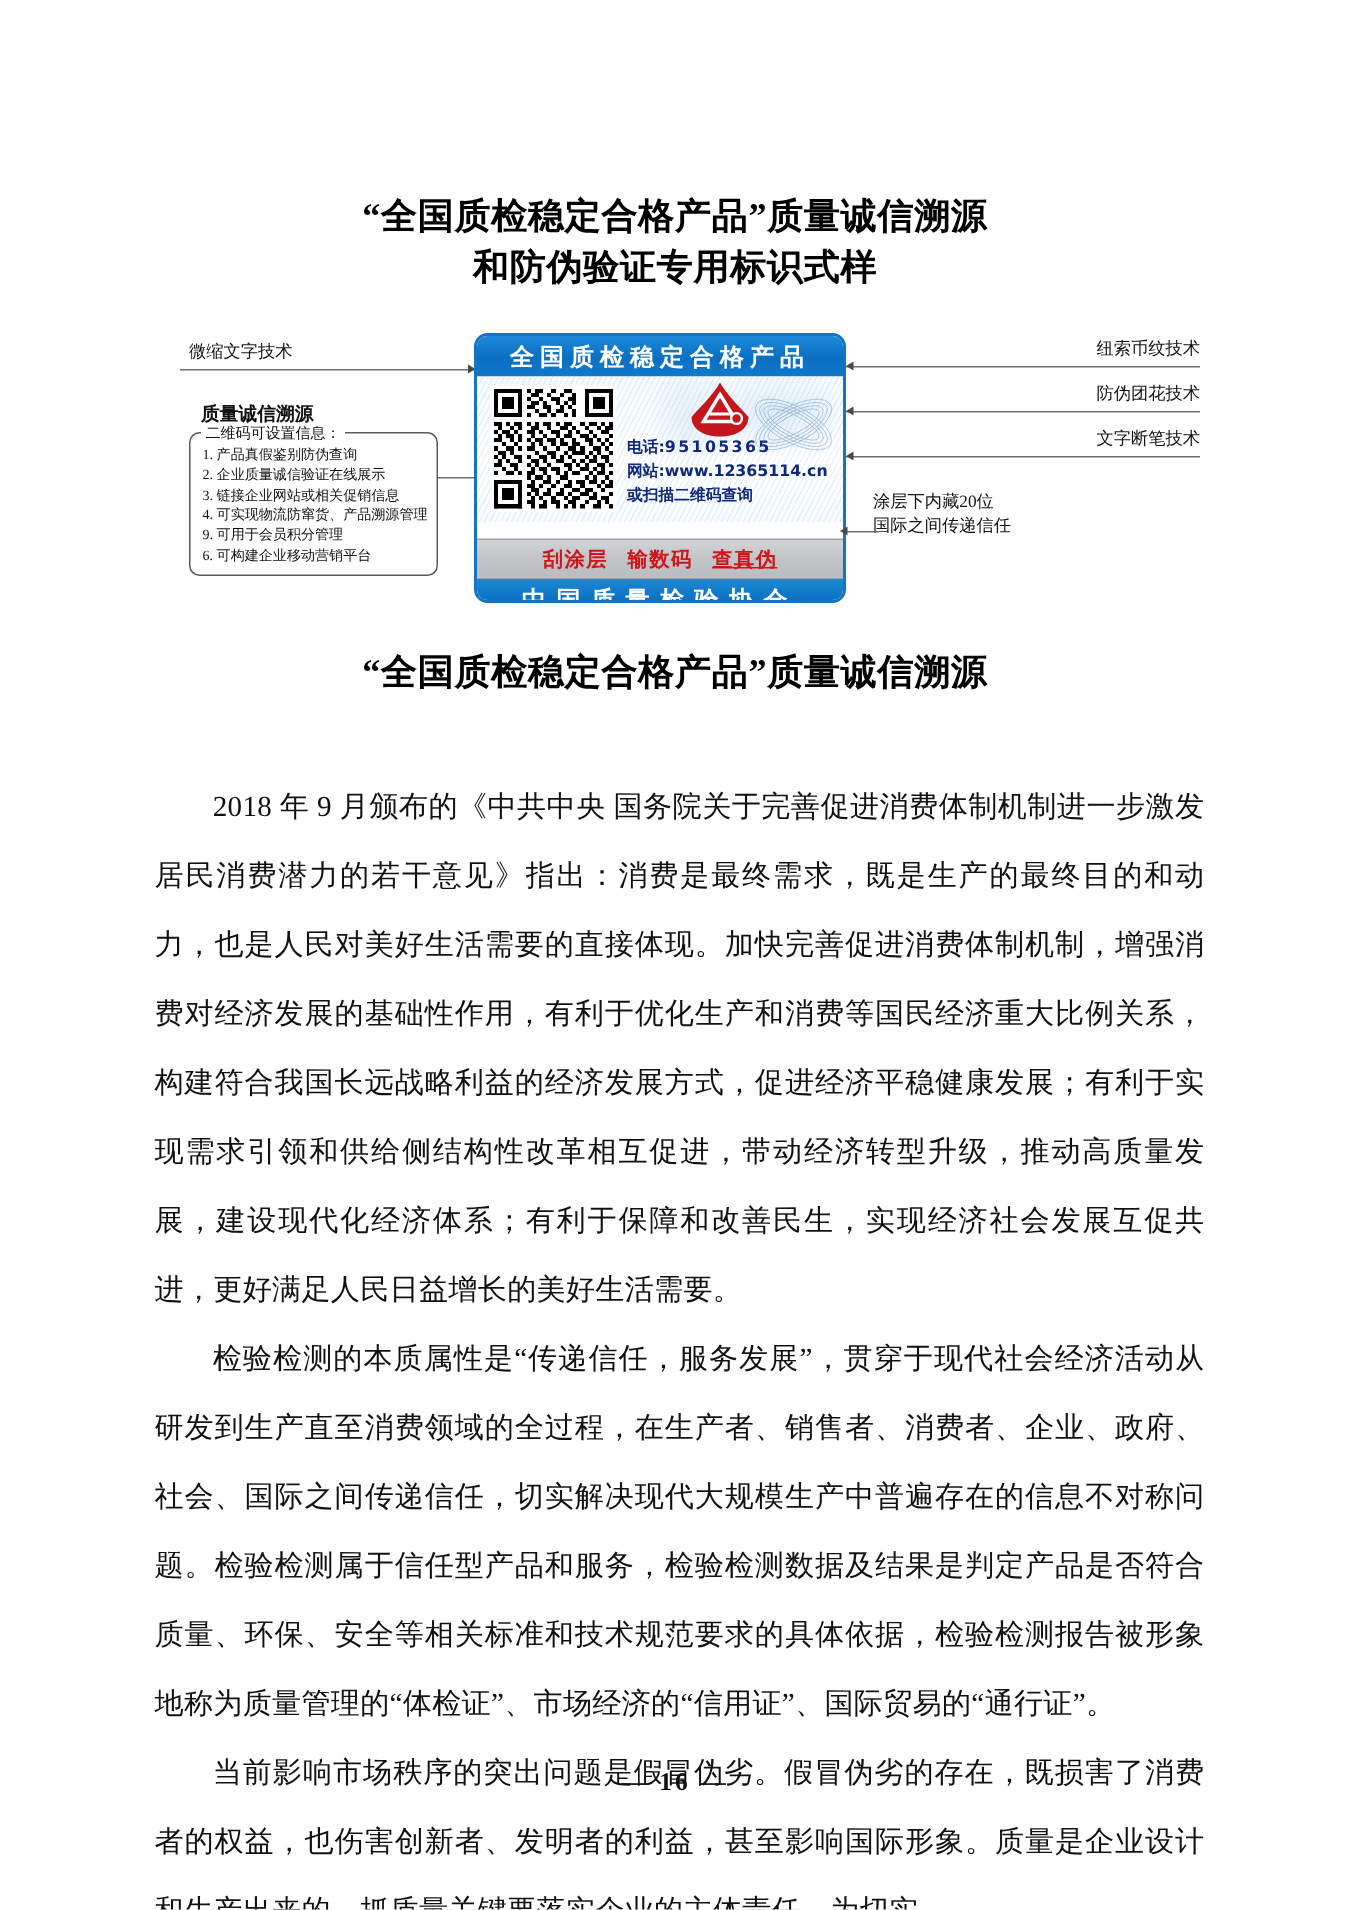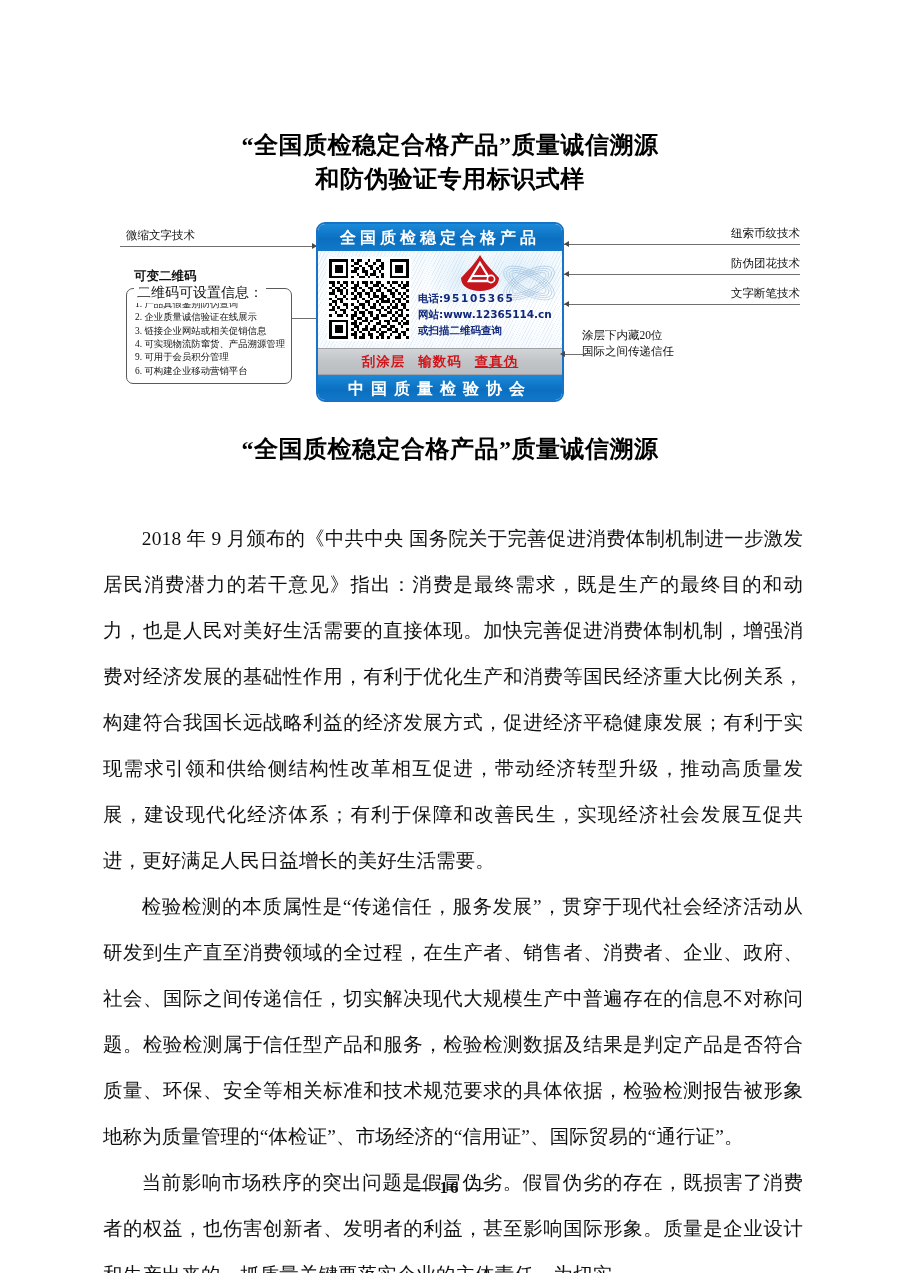--- a/index.html
+++ b/index.html
@@ -137,20 +137,21 @@
     border-bottom: 1px solid #9fa3a7;
     display: flex;
     align-items: center;
     justify-content: center;
     gap: 13px;
     color: #d0161b;
     font-family: "DejaVu Sans", "Liberation Sans", sans-serif;
     font-weight: bold;
     font-size: 13.5px;
     letter-spacing: 1px;
+    margin-top: 11px;
   }
   .scratch .u { text-decoration: underline; }
 
   
   .callout {
     position: absolute;
     font-size: 11.5px;
     color: #111;
     line-height: 1.35;
     white-space: nowrap;
@@ -186,21 +187,21 @@
     line-height: 1.42;
     color: #111;
     background: #fff;
   }
   .qr-info-title {
     position: absolute;
     top: -6px;
     left: 7px;
     background: #fff;
     padding: 0 3px;
-    font-size: 14px;
+    font-size: 10px;
     white-space: nowrap;
   }
   .qr-info ol {
     margin: 0;
     padding: 0 0 0 2px;
     list-style: none;
   }
   .qr-info li { white-space: nowrap; }
 
   .qr-heading {
@@ -253,21 +254,21 @@
   </div>
 
   <div class="figure">
 
     <div class="callout left" style="left:6px; top:10px;">
       <span>微缩文字技术</span>
     </div>
     <div class="lead" style="left:0px; top:28px; width:196px;"></div>
     <div class="arrow right" style="left:192px; top:25px;"></div>
 
-    <div class="qr-heading">可变二维码</div>
+    <div class="qr-heading">质量诚信溯源</div>
     <div class="qr-info">
       <div class="qr-info-title">二维码可设置信息：</div>
       <ol>
         <li>1. 产品真假鉴别防伪查询</li>
         <li>2. 企业质量诚信验证在线展示</li>
         <li>3. 链接企业网站或相关促销信息</li>
         <li>4. 可实现物流防窜货、产品溯源管理</li>
         <li>9. 可用于会员积分管理</li>
         <li>6. 可构建企业移动营销平台</li>
       </ol>

